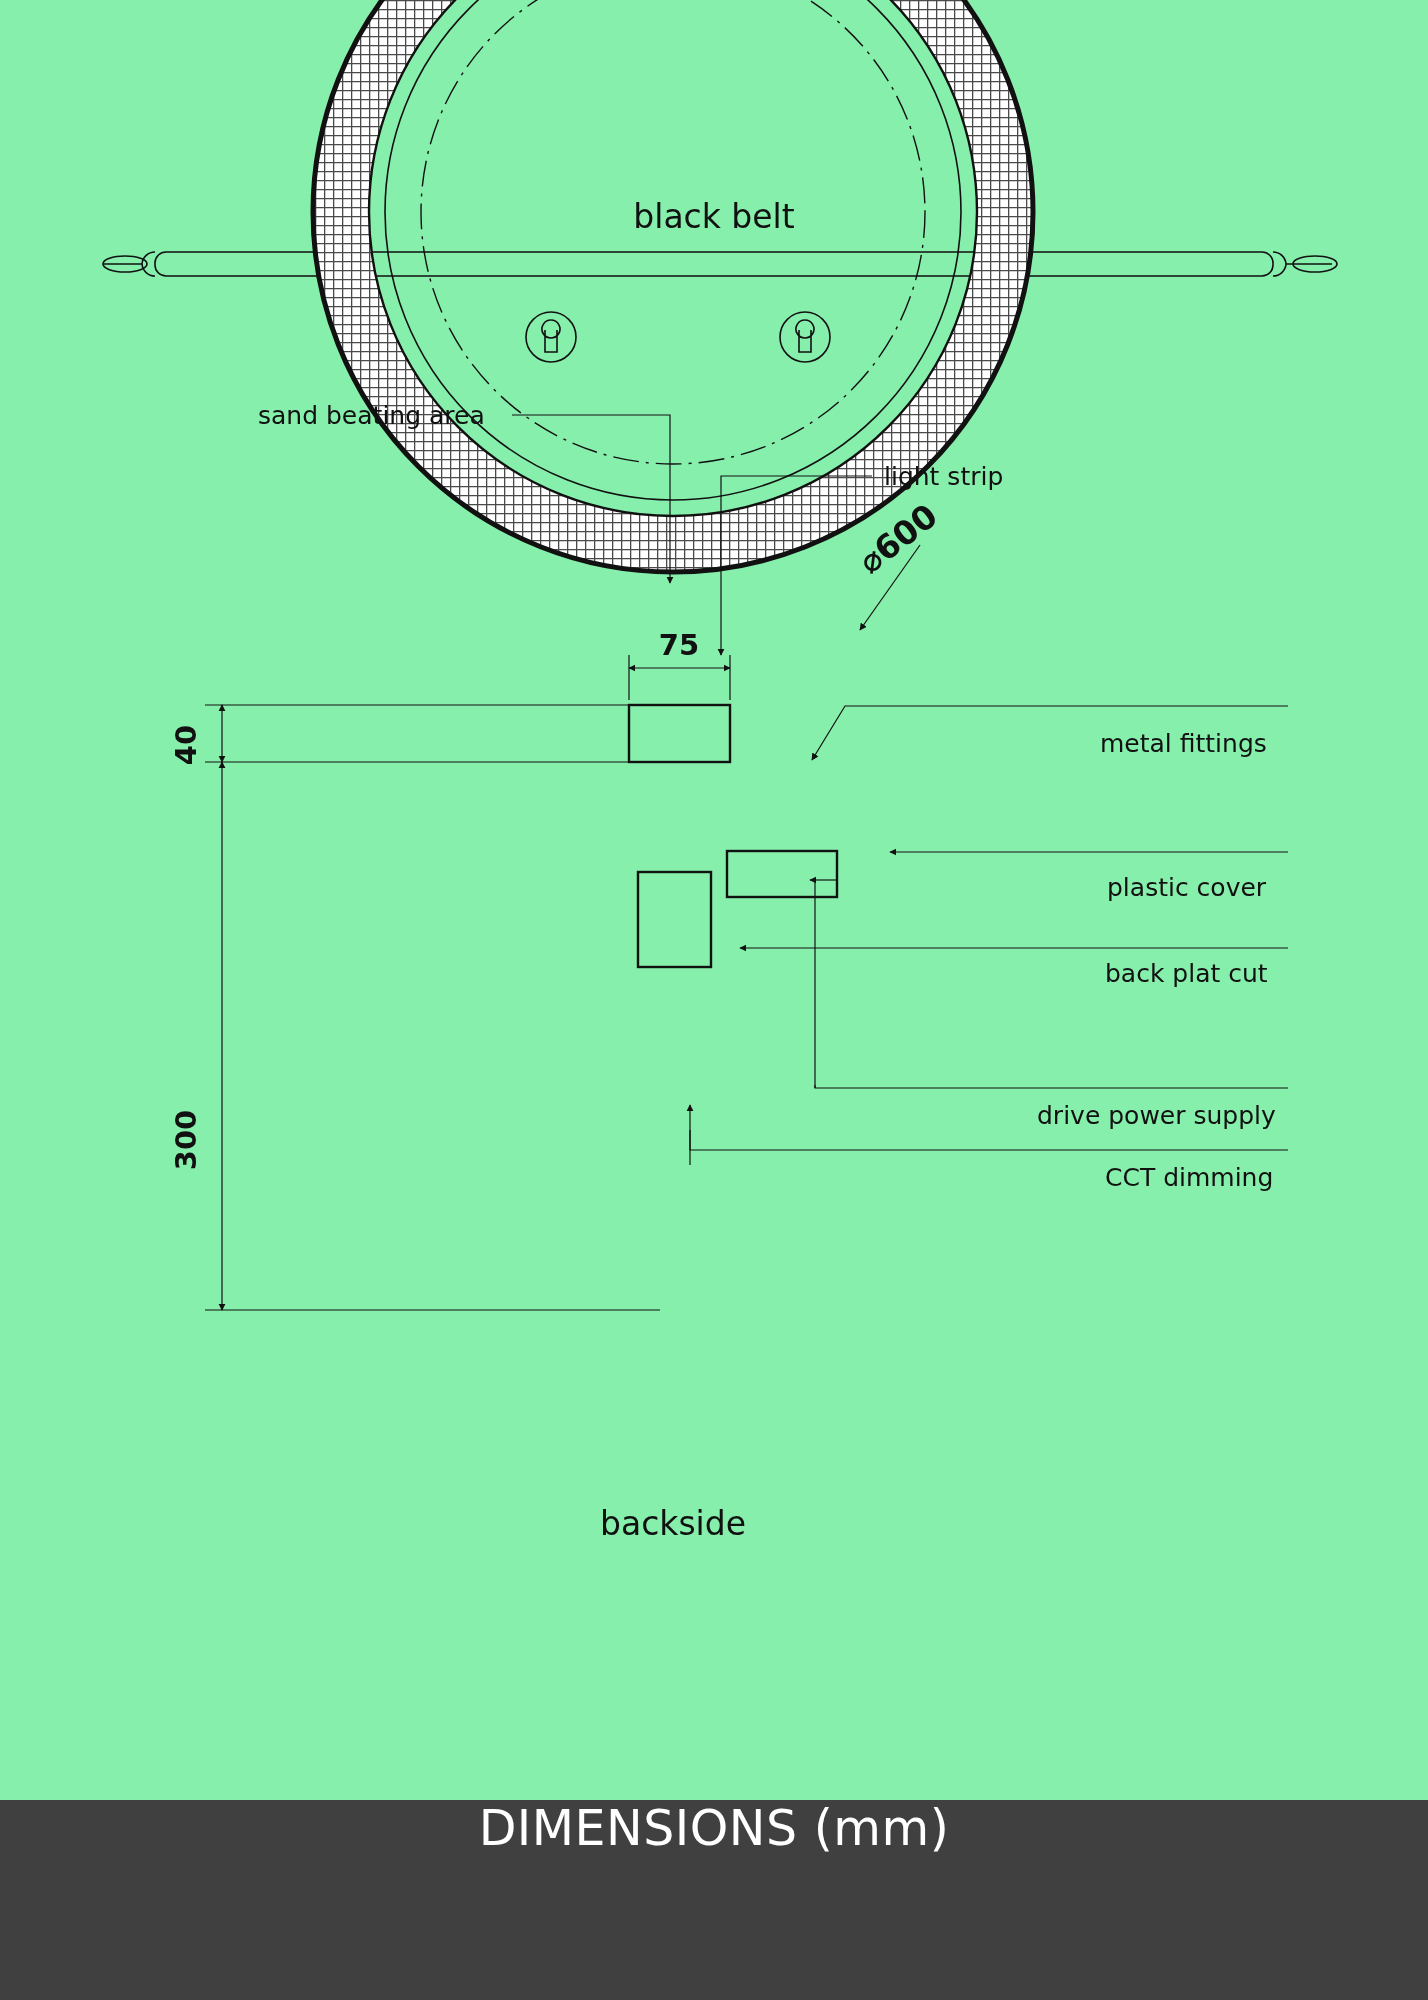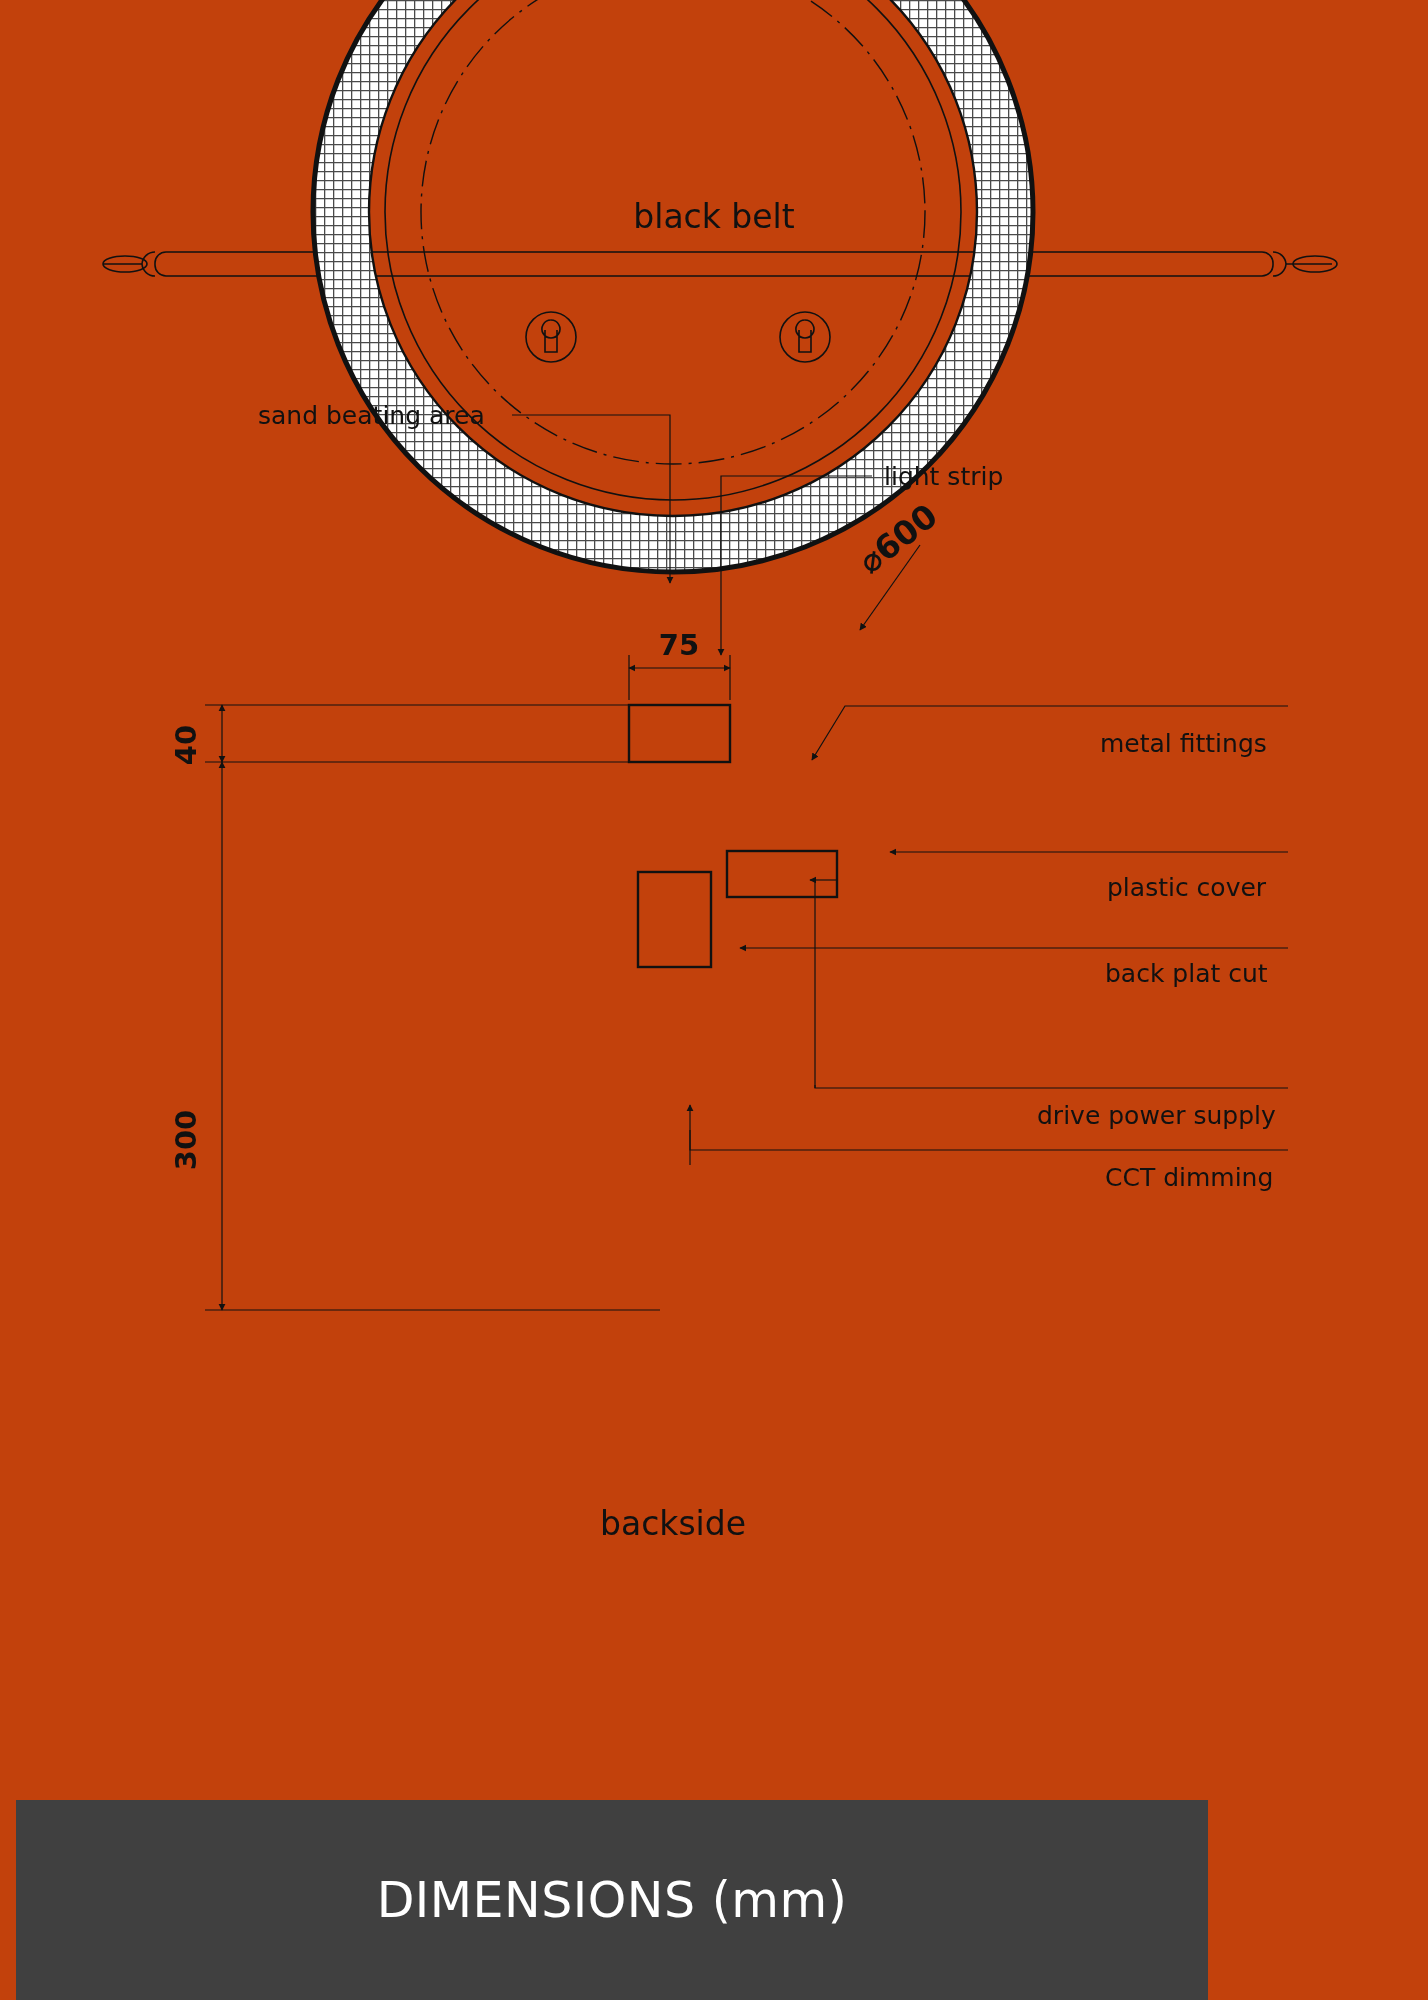--- a/index.html
+++ b/index.html
@@ -12,37 +12,37 @@
     height: 2000px;
     position: relative;
     font-family: "DejaVu Sans", "Liberation Sans", sans-serif;
     overflow: hidden;
   }
   #page {
     position: absolute;
     left: 0; top: 0;
     width: 1428px;
     height: 2000px;
-    background: #c2410c;
+    background: #86efac;
   }
   #diagram-svg {
     position: absolute;
     left: 0; top: 0;
     width: 1428px;
     height: 1800px;
   }
   .footer-bar {
     position: absolute;
-    left: 16px;
+    left: 0;
     top: 1800px;
-    width: 1192px;
+    width: 1428px;
     height: 200px;
     background: #404040;
     display: flex;
-    align-items: center;
+    align-items: flex-start;
     justify-content: center;
   }
   .footer-text {
     color: #ffffff;
     font-size: 49px;
     font-weight: 400;
     letter-spacing: 0.5px;
     font-family: "DejaVu Sans", "Liberation Sans", sans-serif;
   }
   text {

